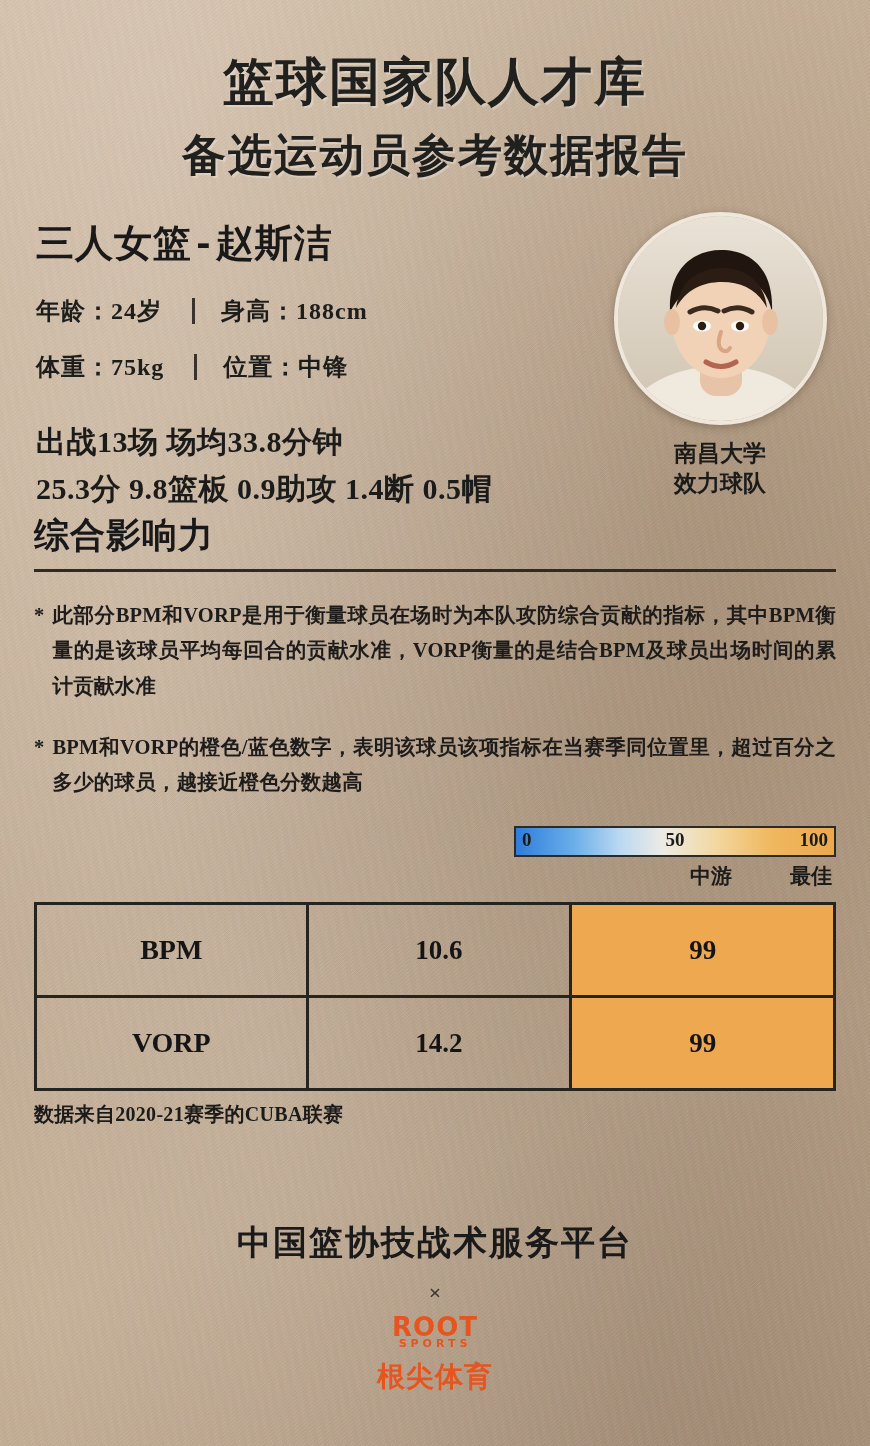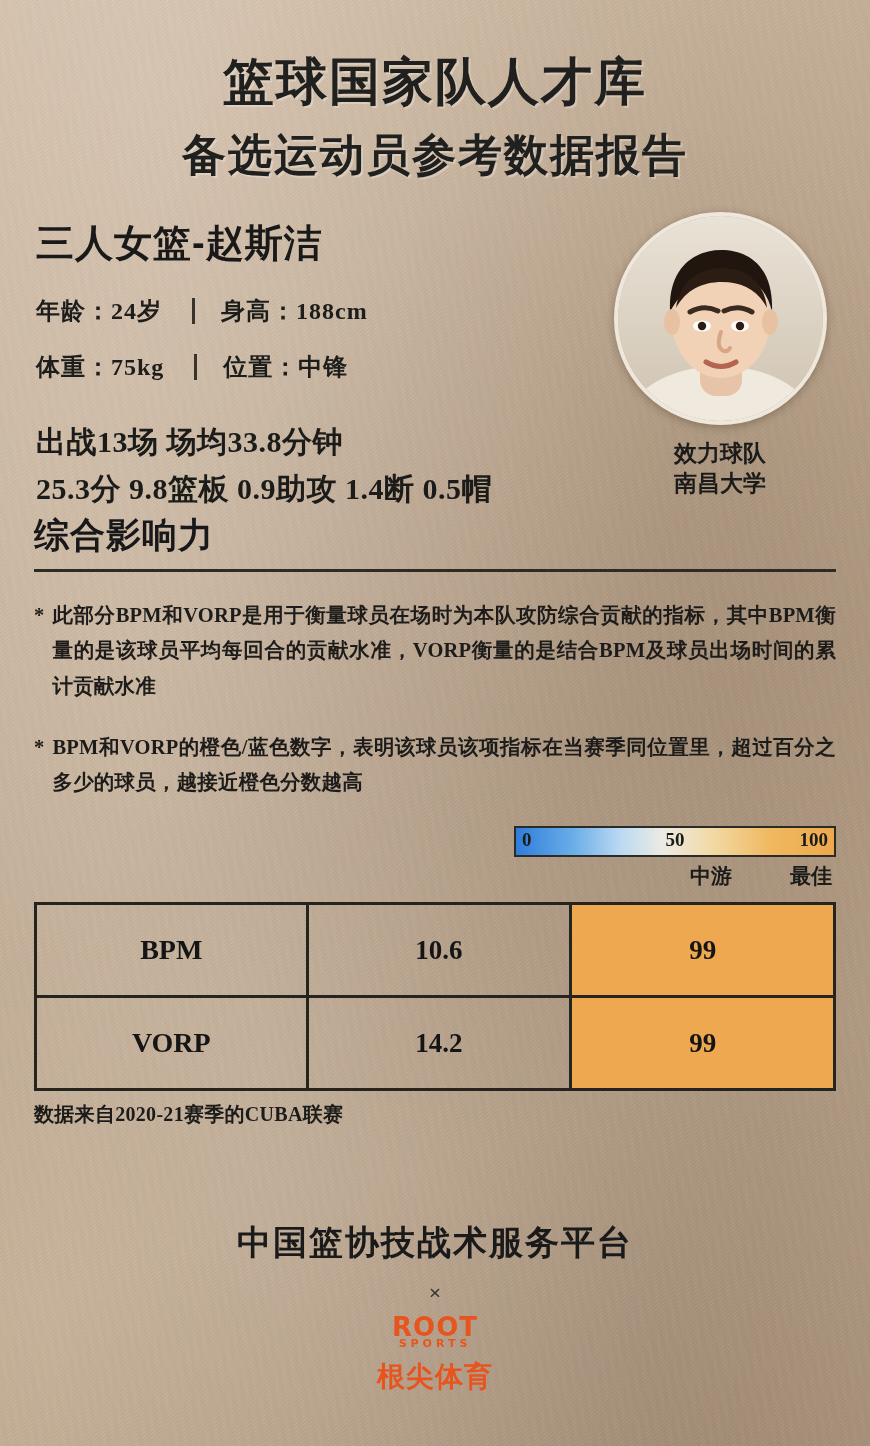--- a/index.html
+++ b/index.html
@@ -63,21 +63,21 @@
     font-size: 44px;
   }
 
   
   .player-block {
     margin-top: 34px;
     position: relative;
     min-height: 290px;
   }
   .player-name {
-    font-family: Liberation Sans, sans-serif;
+    font-family: Liberation Mono, monospace;
     font-weight: 700;
     font-size: 38px;
     color: #19191a;
     letter-spacing: 1px;
     margin: 0 0 26px 2px;
   }
   .bio-row {
     display: flex;
     align-items: center;
     font-size: 24px;
@@ -335,22 +335,22 @@
               <circle cx="84" cy="110" r="4.2" fill="#2c1c13"></circle>
               <circle cx="122" cy="110" r="4.2" fill="#2c1c13"></circle>
 
               <path d="M103 116 q-5 14 1 18 q5 3 8 -2" stroke="#d9a583" stroke-width="4" fill="none" stroke-linecap="round"></path>
 
               <path d="M88 146 q15 9 30 0" stroke="#b4654f" stroke-width="5" fill="none" stroke-linecap="round"></path>
             </g>
           </svg>
         </div>
         <div class="team-label">
+          <div>南昌大学</div>
           <div>效力球队</div>
-          <div>南昌大学</div>
         </div>
       </div>
 
       <div class="player-name">三人女篮-赵斯洁</div>
 
       <div class="bio-row">
         <span class="item">年龄：24岁</span>
         <span class="sep"></span>
         <span class="item">身高：188cm</span>
       </div>

